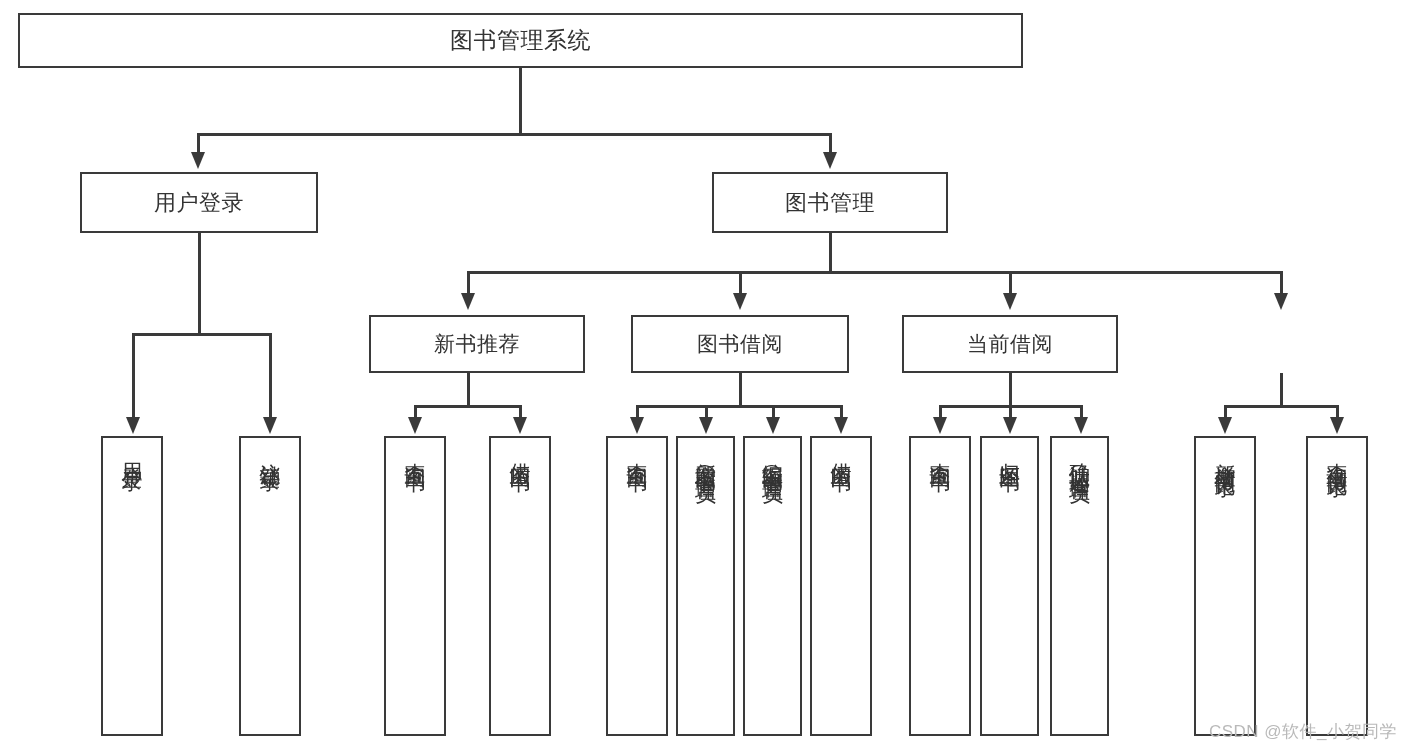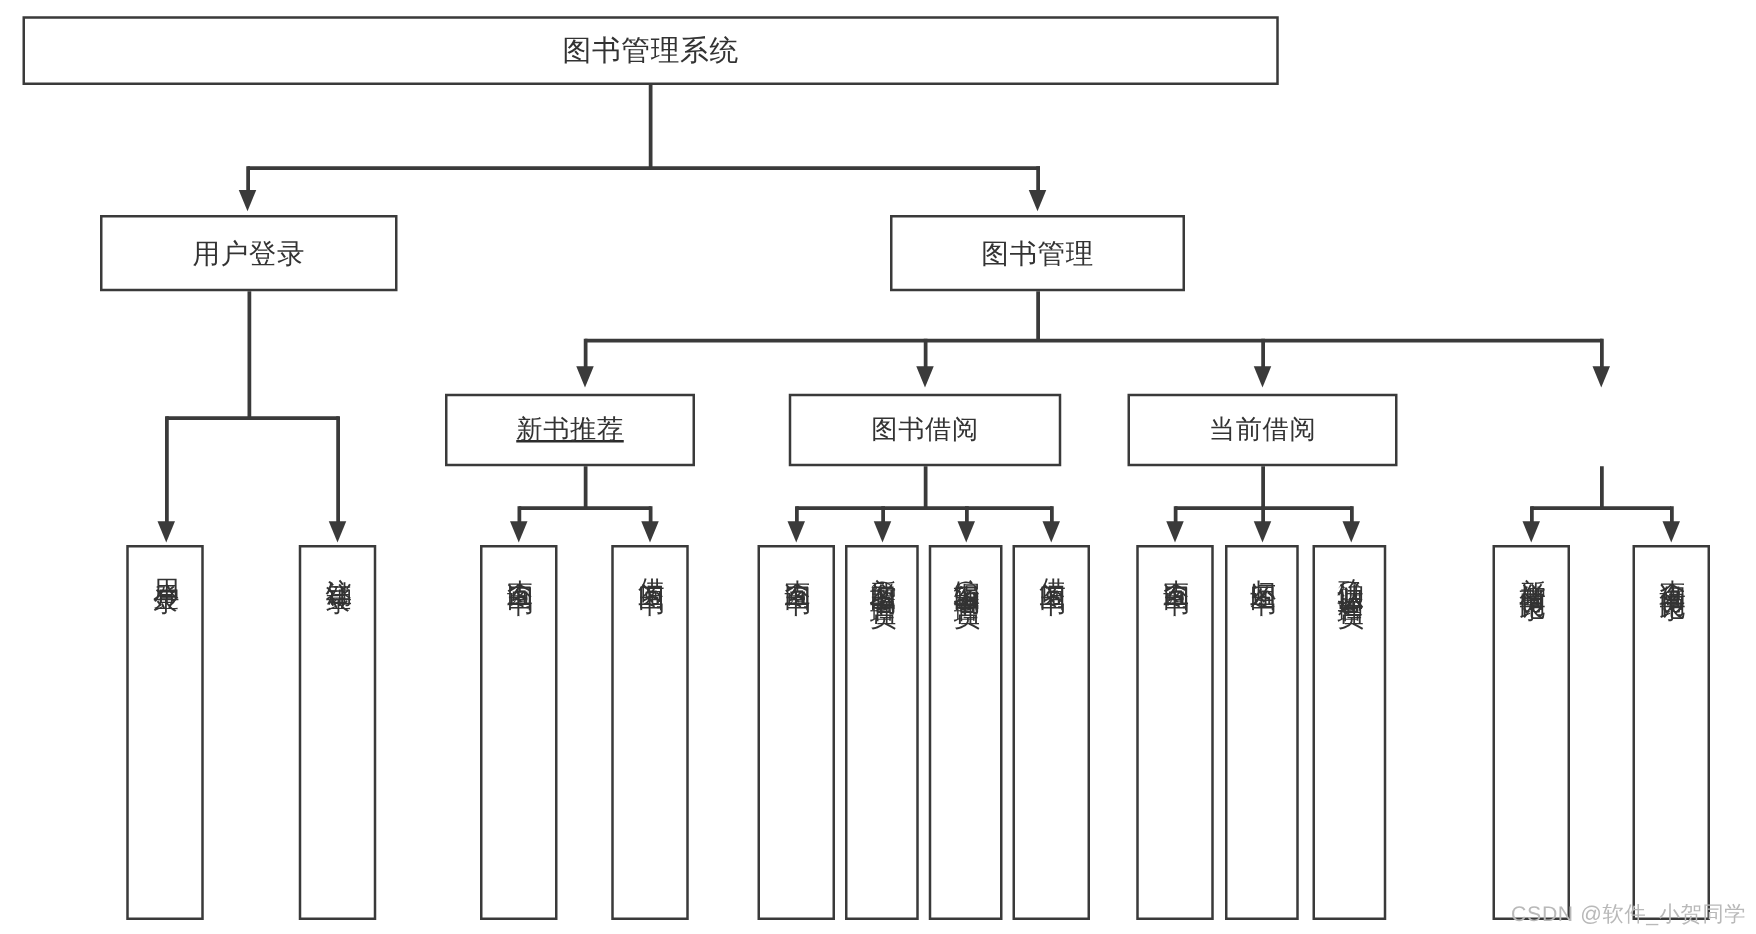--- a/index.html
+++ b/index.html
@@ -122,21 +122,21 @@
   <div class="hline" style="left:468px; top:271px; width:814px;"></div>
   <div class="vline" style="left:467px; top:271px; height:24px;"></div>
   <div class="arrow" style="left:461px; top:293px;"></div>
   <div class="vline" style="left:739px; top:271px; height:24px;"></div>
   <div class="arrow" style="left:733px; top:293px;"></div>
   <div class="vline" style="left:1009px; top:271px; height:24px;"></div>
   <div class="arrow" style="left:1003px; top:293px;"></div>
   <div class="vline" style="left:1280px; top:271px; height:24px;"></div>
   <div class="arrow" style="left:1274px; top:293px;"></div>
 
-  <div class="node level2" style="left:356px; top:315px; width:200px; height:58px;text-decoration:underline;">
+  <div class="node level2" style="left:369px; top:315px; width:216px; height:58px;">
     <span class="label">新书推荐</span>
   </div>
   <div class="node level2" style="left:902px; top:315px; width:216px; height:58px;">
     <span class="label">当前借阅</span>
   </div>
   <div class="node level2" style="left:631px; top:315px; width:218px; height:58px;">
     <span class="label">图书借阅</span>
   </div>
 
   <div class="vline" style="left:467px; top:373px; height:34px;"></div>

